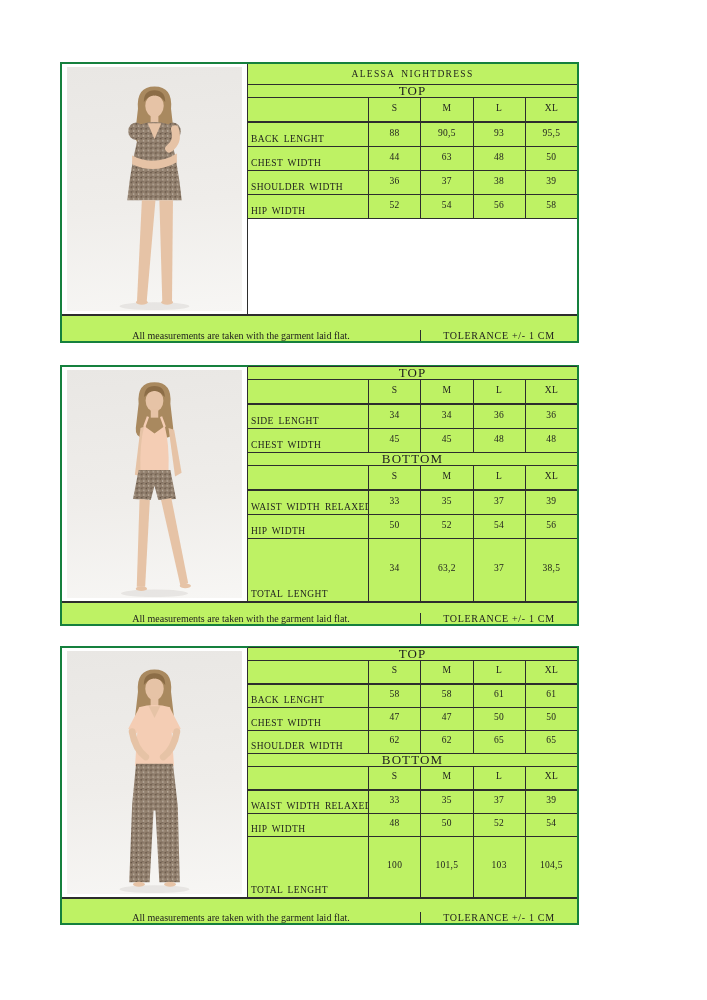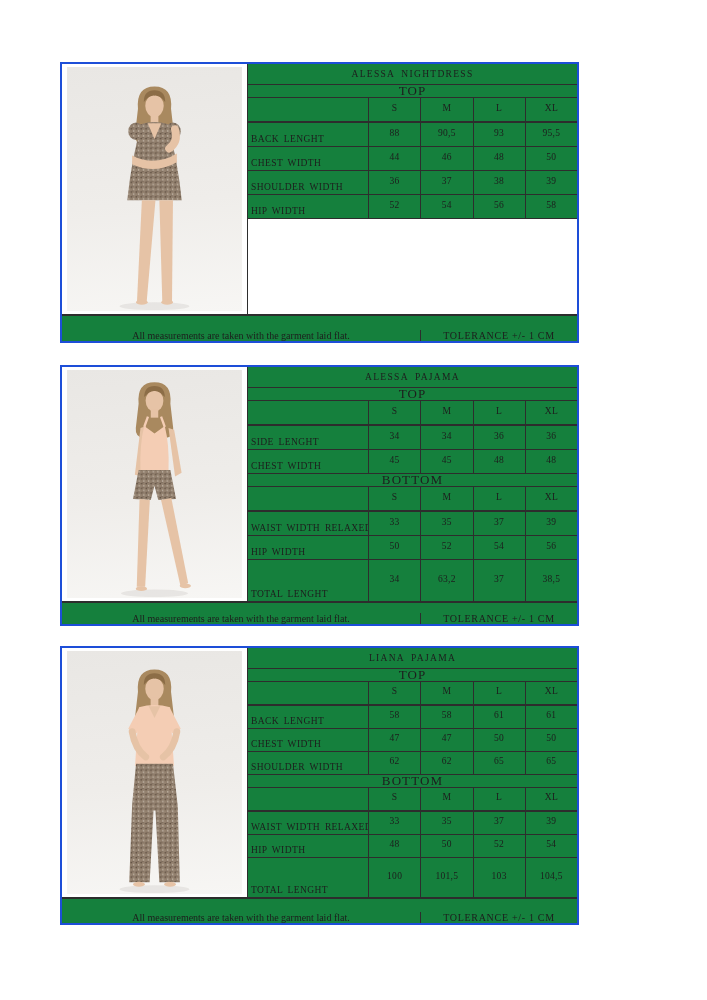--- a/index.html
+++ b/index.html
@@ -10,22 +10,22 @@
     color: #1d1d1d;
     position: relative;
   }
   .page {
     position: absolute;
     left: 60px;
     top: 62px;
     width: 519px;
   }
   .product-block {
-    border: 2px solid #1d4ed8;
-    background: #15803d;
+    border: 2px solid #15803d;
+    background: #bef264;
     display: flex;
     flex-direction: column;
   }
   .block-0 { margin-bottom: 22px; }
   .block-1 { margin-bottom: 20px; }
   .block-main { display: flex; }
   .block-0 .block-main { height: 250px; }
   .block-1 .block-main { height: 234px; }
   .block-2 .block-main { height: 249px; }
   .photo-cell {
@@ -164,21 +164,21 @@
             <div class="data-row">
               <div class="label-cell">BACK LENGHT</div>
               <div class="value-cell">88</div>
               <div class="value-cell">90,5</div>
               <div class="value-cell">93</div>
               <div class="value-cell">95,5</div>
             </div>
             <div class="data-row">
               <div class="label-cell">CHEST WIDTH</div>
               <div class="value-cell">44</div>
-              <div class="value-cell">46</div>
+              <div class="value-cell">63</div>
               <div class="value-cell">48</div>
               <div class="value-cell">50</div>
             </div>
             <div class="data-row">
               <div class="label-cell">SHOULDER WIDTH</div>
               <div class="value-cell">36</div>
               <div class="value-cell">37</div>
               <div class="value-cell">38</div>
               <div class="value-cell">39</div>
             </div>
@@ -223,21 +223,20 @@
     <path d="M79 60 L90 68 L101 60 Q106 80 105 107 L75 107 Q74 80 79 60 Z" fill="#F4CDB4"></path>
     <path d="M73 107 L107 107 L113 138 L94 139 L90 124 L86 139 L67 138 Z" fill="url(#pat1)"></path>
     <polygon points="74,138 85,139 80,232 71,232" fill="#E6C3A6"></polygon>
     <polygon points="97,139 108,137 126,228 118,232" fill="#E6C3A6"></polygon>
     <ellipse cx="76" cy="234" rx="6" ry="2.5" fill="#E6C3A6"></ellipse>
     <ellipse cx="123" cy="231" rx="6" ry="2.5" fill="#E6C3A6"></ellipse>
               </svg>
             </div>
       </div>
       <div class="data-col">
-            <div class="title-row">ALESSA PAJAMA</div>
             <div class="section-row">TOP</div>
             <div class="header-row">
               <div class="label-cell"></div>
               <div class="size-cell">S</div>
               <div class="size-cell">M</div>
               <div class="size-cell">L</div>
               <div class="size-cell">XL</div>
             </div>
             <div class="data-row">
               <div class="label-cell">SIDE LENGHT</div>
@@ -314,21 +313,20 @@
     <path d="M84 51 L96 51 L90 63 Z" fill="#E6C3A6"></path>
     <path d="M67 77 Q70 95 81 103" fill="none" stroke="#E6C3A6" stroke-width="7" stroke-linecap="round"></path>
     <path d="M113 77 Q110 95 99 103" fill="none" stroke="#E6C3A6" stroke-width="7" stroke-linecap="round"></path>
     <path d="M71 110 L109 110 L114 154 L116 232 L95 232 L91 158 L89 158 L85 232 L64 232 L67 152 Z" fill="url(#pat2)"></path>
     <ellipse cx="74" cy="234" rx="6" ry="2.5" fill="#E6C3A6"></ellipse>
     <ellipse cx="106" cy="234" rx="6" ry="2.5" fill="#E6C3A6"></ellipse>
               </svg>
             </div>
       </div>
       <div class="data-col">
-            <div class="title-row">LIANA PAJAMA</div>
             <div class="section-row">TOP</div>
             <div class="header-row">
               <div class="label-cell"></div>
               <div class="size-cell">S</div>
               <div class="size-cell">M</div>
               <div class="size-cell">L</div>
               <div class="size-cell">XL</div>
             </div>
             <div class="data-row">
               <div class="label-cell">BACK LENGHT</div>

